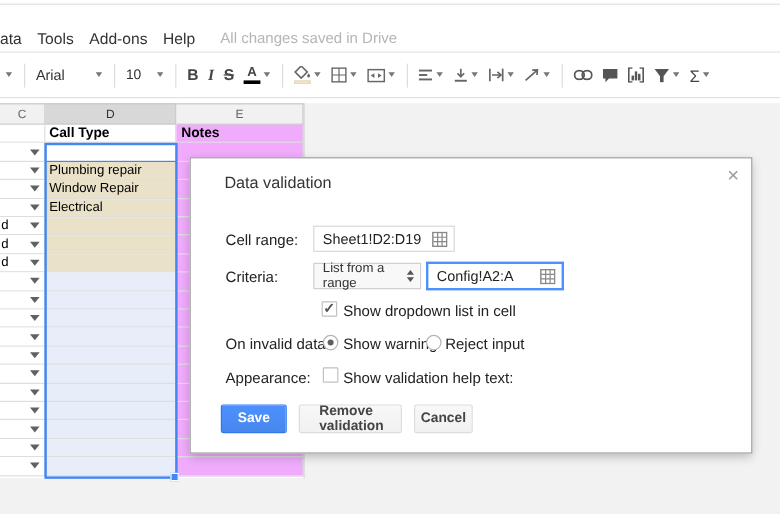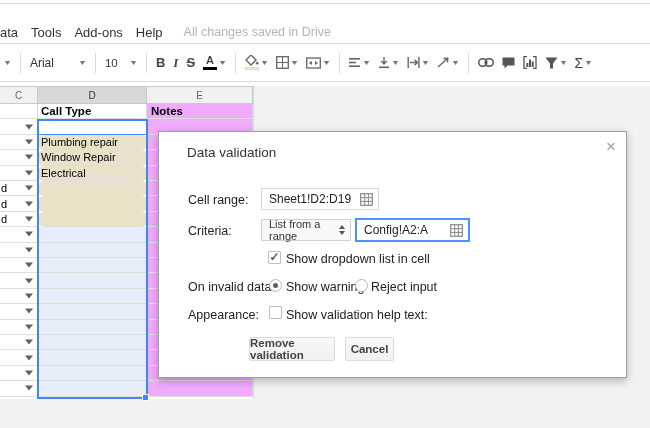--- a/index.html
+++ b/index.html
@@ -45,21 +45,21 @@
   .col-h.d { left:38px; width:109px; }
   .col-h.e { left:147px; width:106px; }
 
   .row { position:absolute; left:0; width:253px; height:15.4px; }
   .cell { position:absolute; top:0; height:100%; border-right:1px solid #d9d9d9; border-bottom:1px solid #dedede;
           font-size:11px; color:#000; display:flex; align-items:center; overflow:hidden; white-space:nowrap; }
   .cell.c { left:0; width:38px; background:#fff; padding-left:1px; }
   .cell.d { left:38px; width:109px; background:#fff; padding-left:3px; }
   .cell.e { left:147px; width:106px; background:#f0abfc; padding-left:4px; }
   .row.header .cell.d, .row.header .cell.e { font-weight:bold; font-size:11.5px; }
-  .row.tan .cell.d { background:#eae2c8;border-radius:6px; }
+  .row.tan .cell.d { background:#eae2c8; }
   .row.active .cell.d { background:#f6f0dd; }
   .row.blue .cell.d { background:#e7eefa; }
   .c-arrow { position:absolute; right:4px; top:50%; transform:translateY(-50%); width:0; height:0;
              border-left:4px solid transparent; border-right:4px solid transparent; border-top:5px solid #616161; }
   .c-text { font-size:11px; color:#000; }
 
   .selection-box { position:absolute; left:37px; top:37px; width:111px; height:280px;
                    border:2px solid #4285f4; pointer-events:none; z-index:3; }
   .active-cell-line { position:absolute; left:39px; top:52px; width:108px; height:1px; background:#4285f4; z-index:3; }
   .fill-handle { position:absolute; left:142px; top:312px; width:7px; height:7px; background:#4285f4;
@@ -84,21 +84,21 @@
   .grid-ico { flex:none; }
   .checkbox { position:absolute; width:13px; height:13px; background:#fff; border:1px solid #c1c1c1;
               border-radius:1px; font-size:12px; color:#555; line-height:11px; text-align:center; font-weight:bold; }
   .radio { position:absolute; width:13px; height:13px; border:1px solid #b5b5b5; border-radius:50%; background:#fff; }
   .radio.on::after { content:""; position:absolute; left:3px; top:3px; width:5px; height:5px; border-radius:50%; background:#5f5f5f; }
   .opt-label { position:absolute; font-size:12.5px; color:#222; }
   .btn { position:absolute; top:205px; height:24px; border-radius:2px; font-size:11.5px; font-weight:bold;
          display:flex; align-items:center; justify-content:center; cursor:default; }
   .btn.primary { left:25px; width:55px; background:linear-gradient(#4d90fe,#4787ed); border:1px solid #3079ed; color:#fff; }
   .btn.gray { background:linear-gradient(#f8f8f8,#f1f1f1); border:1px solid #dcdcdc; color:#444; }
-  .btn.remove { left:90px; width:86px; }
+  .btn.remove { left:90px; width:86px;padding-left:16px; }
   .btn.cancel { left:186px; width:49px; }
 </style>
 </head>
 <body>
 
 <div id="stage">
 
   <div class="top-line"></div>
   <div class="menubar">
     <span class="menu-item first">ata</span>
@@ -424,17 +424,18 @@
     <div class="dlg-label" style="top:148px;">On invalid data:</div>
     <span class="radio on" style="left:110px; top:147px;" id="radio-0"></span>
     <span class="opt-label" style="left:127px; top:148px;">Show warning</span>
     <span class="radio" style="left:196px; top:147px;" id="radio-1"></span>
     <span class="opt-label" style="left:212px; top:148px;">Reject input</span>
 
     <div class="dlg-label" style="top:176px;">Appearance:</div>
     <span class="checkbox" style="left:110px; top:174px;" id="cb-help"></span>
     <span class="opt-label" style="left:127px; top:176px;">Show validation help text:</span>
 
+    <div class="btn primary">Save</div>
     <div class="btn gray remove">Remove validation</div>
     <div class="btn gray cancel">Cancel</div>
   </div>
 
 </div>
 
 </body></html>

